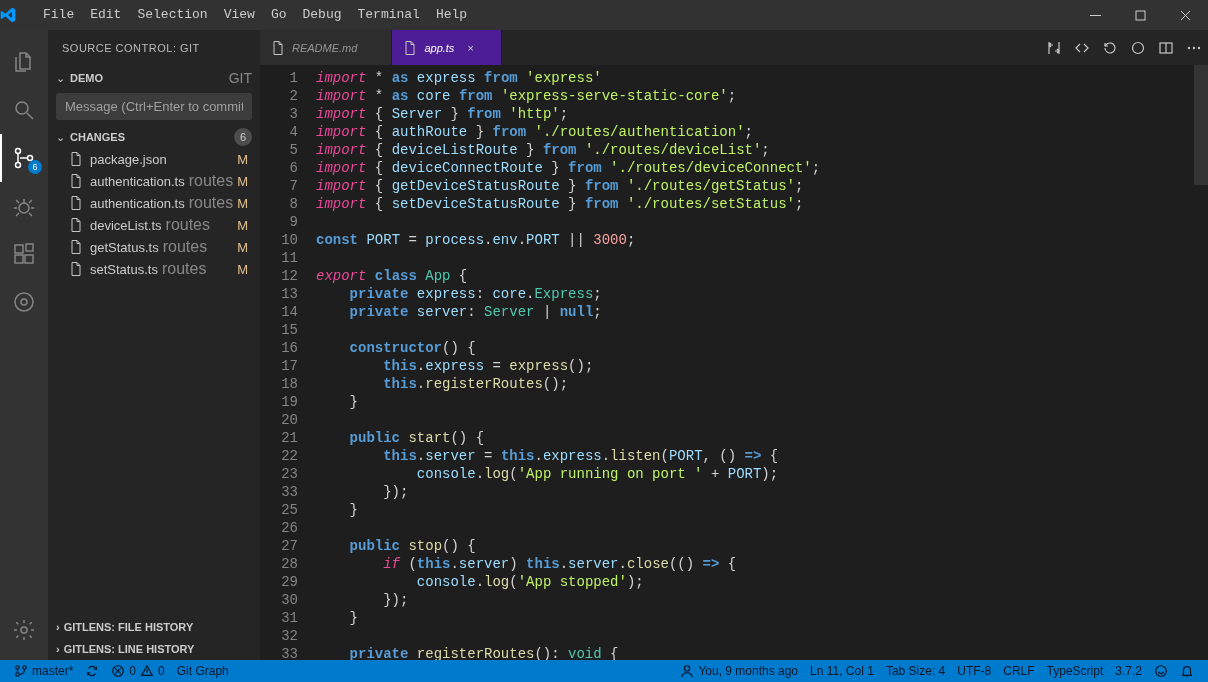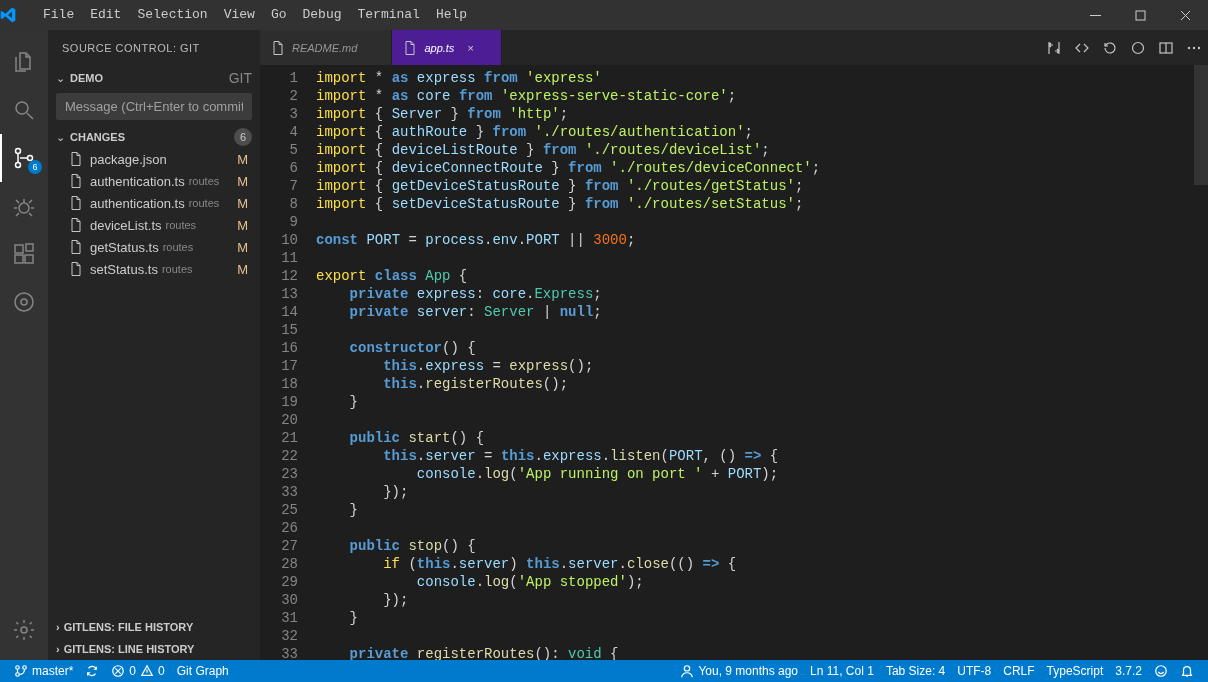--- a/index.html
+++ b/index.html
@@ -43,21 +43,21 @@
 .commit-box { margin: 4px 8px 6px 8px; background: #3c3c3c; border: 1px solid #3c3c3c; border-radius: 2px; }
 .commit-box input {
   width: 100%; background: transparent; border: none; outline: none; color: #ccc;
   padding: 5px 8px; font-size: 13px; font-family: inherit;
 }
 .commit-box input::placeholder { color: #a0a0a0; }
 .count-badge { background: #4d4d4d; color: #ccc; border-radius: 10px; font-size: 11px; min-width: 18px; height: 18px; display: flex; align-items: center; justify-content: center; padding: 0 5px; }
 .file-row { display: flex; align-items: center; height: 22px; padding: 0 8px 0 20px; cursor: pointer; }
 .file-icon { width: 16px; height: 16px; margin-right: 6px; flex-shrink: 0; }
 .file-name { color: #ccc; white-space: nowrap; }
-.file-dir { color: #888; font-size: 11px; margin-left: 4px; }
+.file-dir { color: #888; font-size: 16px; margin-left: 4px; }
 .file-status { margin-left: auto; color: #e2c08d; font-weight: 500; padding-right: 4px; }
 .side-bottom { margin-top: auto; }
 .side-collapsed { display: flex; align-items: center; height: 22px; padding: 0 8px; cursor: pointer; font-size: 11px; font-weight: 600; color: #ccc; }
 .side-collapsed .chev-r { margin-right: 4px; }
 
 .editor-area { flex: 1; display: flex; flex-direction: column; background: #1e1e1e; min-width: 0; }
 .tabbar { height: 35px; background: #252526; display: flex; align-items: stretch; }
 .tab { display: flex; align-items: center; padding: 0 10px; background: #2d2d2d; color: #969696; border-right: 1px solid #1e1e1e; cursor: pointer; font-size: 11px; min-width: 110px; font-style: italic; }
 .tab.active { background: #4c1d95; color: #ffffff; }
 .tab .file-icon { margin-right: 6px; }
@@ -66,31 +66,31 @@
 .tab-actions { margin-left: auto; display: flex; align-items: center; padding-right: 6px; gap: 12px; color: #c5c5c5; }
 .tab-actions .icon-btn { cursor: pointer; display: flex; align-items: center; }
 
 .editor { flex: 1; display: flex; overflow: hidden; font-family: Consolas, 'Courier New', monospace; font-size: 14px; line-height: 18px; position: relative; }
 .gutter { width: 56px; text-align: right; color: #858585; padding: 4px 18px 4px 0; background: #1e1e1e; user-select: none; }
 .gutter .ln { height: 18px; }
 .code { flex: 1; padding: 4px 0; color: #d4d4d4; white-space: pre; overflow: hidden; }
 .code .line { height: 18px; }
 .scrollbar-v { position: absolute; right: 0; top: 0; width: 14px; height: 120px; background: rgba(121,121,121,0.25); }
 
-.k1 { color: #fde047; } 
+.k1 { color: #ec4899; font-style: italic; } 
 .k2 { color: #569cd6; font-weight: bold; } 
 .cls { color: #4ec9b0; } 
 .fn { color: #dcdcaa; } 
 .str { color: #bef264; } 
-.num { color: #f97316; }
+.num { color: #fca5a5; }
 .var { color: #9cdcfe; }
 .pun { color: #d4d4d4; }
 
 .statusbar {
-  height: 22px; background: #007acc; color: #ffffff; display: flex; align-items: center;
+  height: 22px; background: #007acc; color: #0f172a; display: flex; align-items: center;
   font-size: 12px; padding: 0 8px;
 }
 .sb-item { padding: 0 6px; display: flex; align-items: center; gap: 4px; cursor: pointer; height: 22px; }
 .sb-right { margin-left: auto; display: flex; }
 svg { display: block; }
 </style>
 </head>
 <body>
 
 <div class="titlebar">

